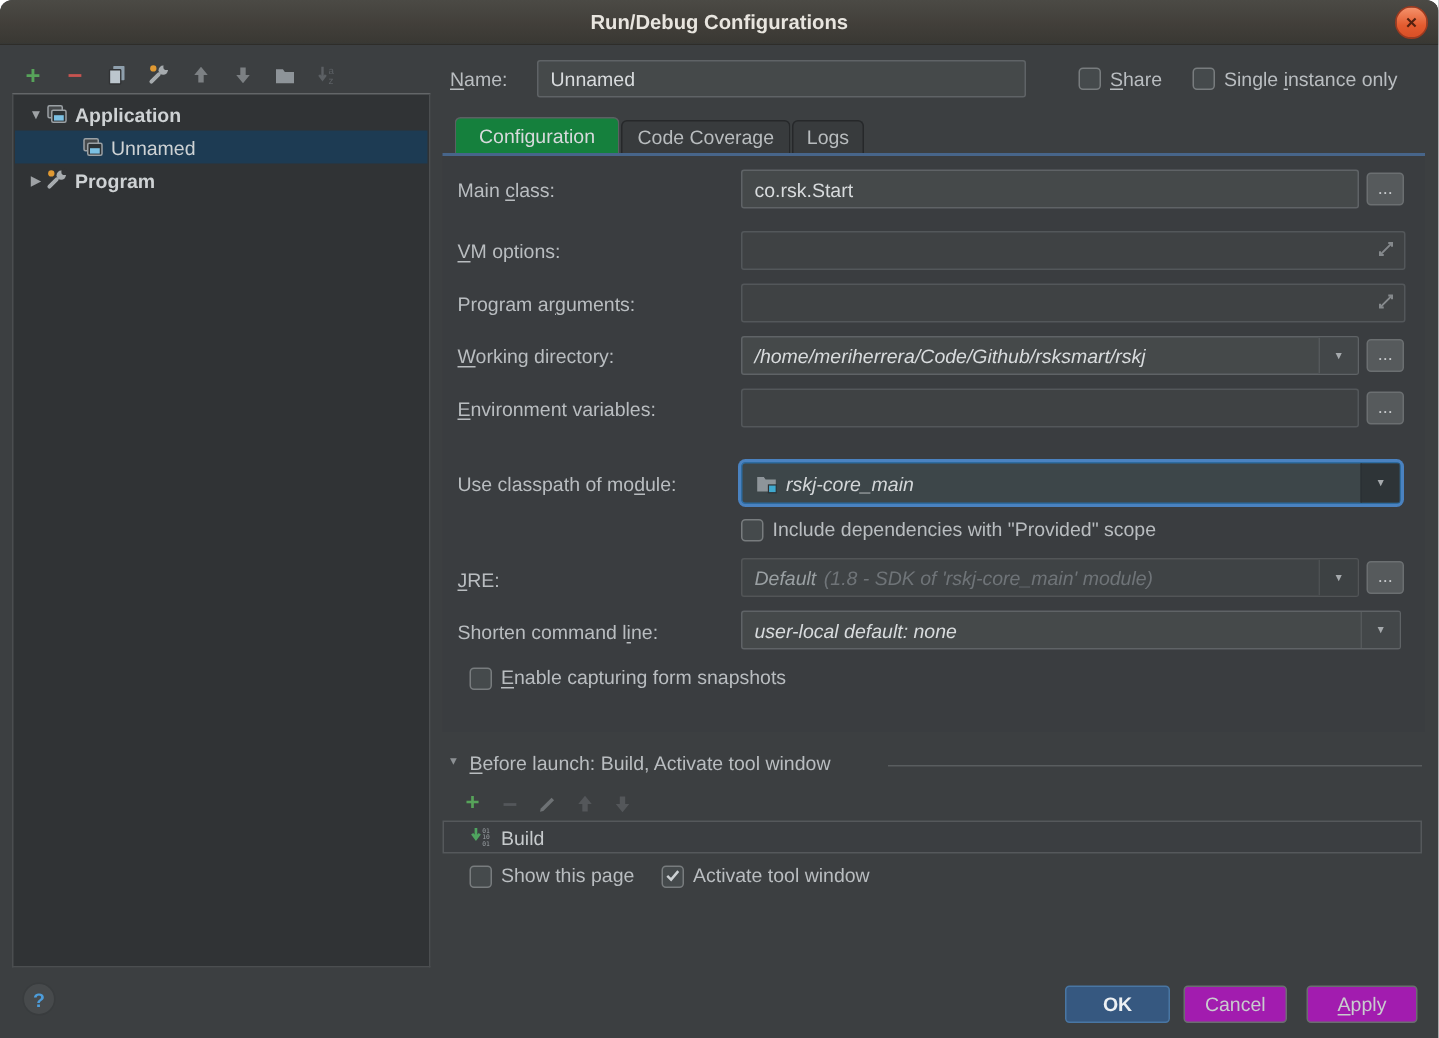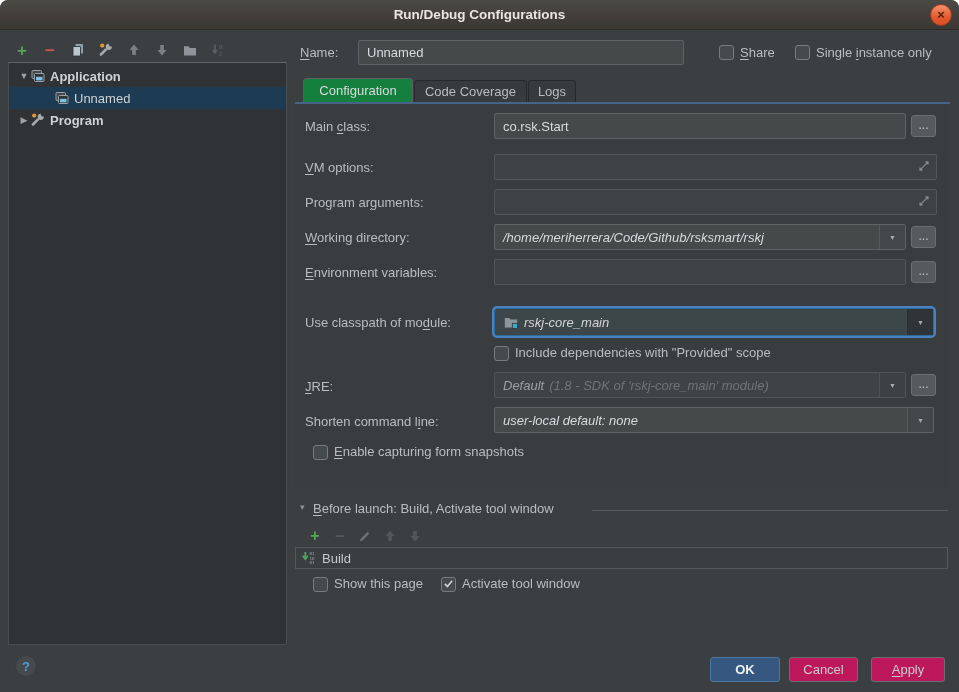--- a/index.html
+++ b/index.html
@@ -62,21 +62,21 @@
   .tab.unsel{background:#383b3d;border:1px solid #26282a;border-bottom:none;border-radius:4px 4px 0 0;
     color:#b8bcbe;z-index:2;}
   .panel{left:295px;top:102px;width:655px;height:386px;background:#3a3d40;border-top:2px solid #47658a;z-index:1;}
   
   .sep{height:1px;background:#595d5f;}
   .listbox{background:#3b3e41;border:1px solid #55585b;display:flex;align-items:center;}
   
   .btn{border-radius:3px;text-align:center;cursor:pointer;font-size:13px;
     display:flex;align-items:center;justify-content:center;}
   .btn.default{background:#365880;border:1px solid #4976a3;color:#ecf0f3;font-weight:bold;}
-  .btn.plain{background:#be185d;border:1px solid #6a6e70;color:#c9ccce;}
+  .btn.plain{background:#a21caf;border:1px solid #6a6e70;color:#c9ccce;}
   .helpbtn{width:22px;height:22px;border-radius:50%;background:#474a4c;border:1px solid #393c3e;
     color:#4d9ddb;font-weight:bold;font-size:13px;display:flex;align-items:center;justify-content:center;cursor:pointer;}
 </style>
 </head>
 <body>
 
 <div class="window">
 
   <div class="abs titlebar">
     <div class="title">Run/Debug Configurations</div>
@@ -281,21 +281,21 @@
       </span>
     <span class="tb-btn" style="width:18px;color:#54575a;">
         <span class="icon16">
           <svg width="16" height="16" viewBox="0 0 16 16">
             <path d="M8 13.5 L3.5 8 H6.2 V3 H9.8 V8 H12.5z" fill="currentColor"></path>
           </svg>
         </span>
       </span>
   </div>
 
-  <div class="abs listbox" style="left:295px;top:547px;width:653px;height:22px;padding-left:5px;">
+  <div class="abs listbox" style="left:295px;top:547px;width:653px;height:22px;padding-left:17px;">
     <div style="display:flex;align-items:center;">
       <span class="icon16">
           <svg width="16" height="16" viewBox="0 0 16 16">
             <path d="M4.3 2 v6.2 M1.8 5.8 l2.5 3.4 2.5-3.4" stroke="#4fa45f" stroke-width="1.8" fill="none"></path>
             <text x="8.5" y="5" font-size="4.2" fill="#9aa0a4" font-family="monospace">01</text>
             <text x="8.5" y="9.5" font-size="4.2" fill="#9aa0a4" font-family="monospace">10</text>
             <text x="8.5" y="14" font-size="4.2" fill="#9aa0a4" font-family="monospace">01</text>
           </svg>
         </span>
       <span style="margin-left:5px;color:#c6cacc;">Build</span>

